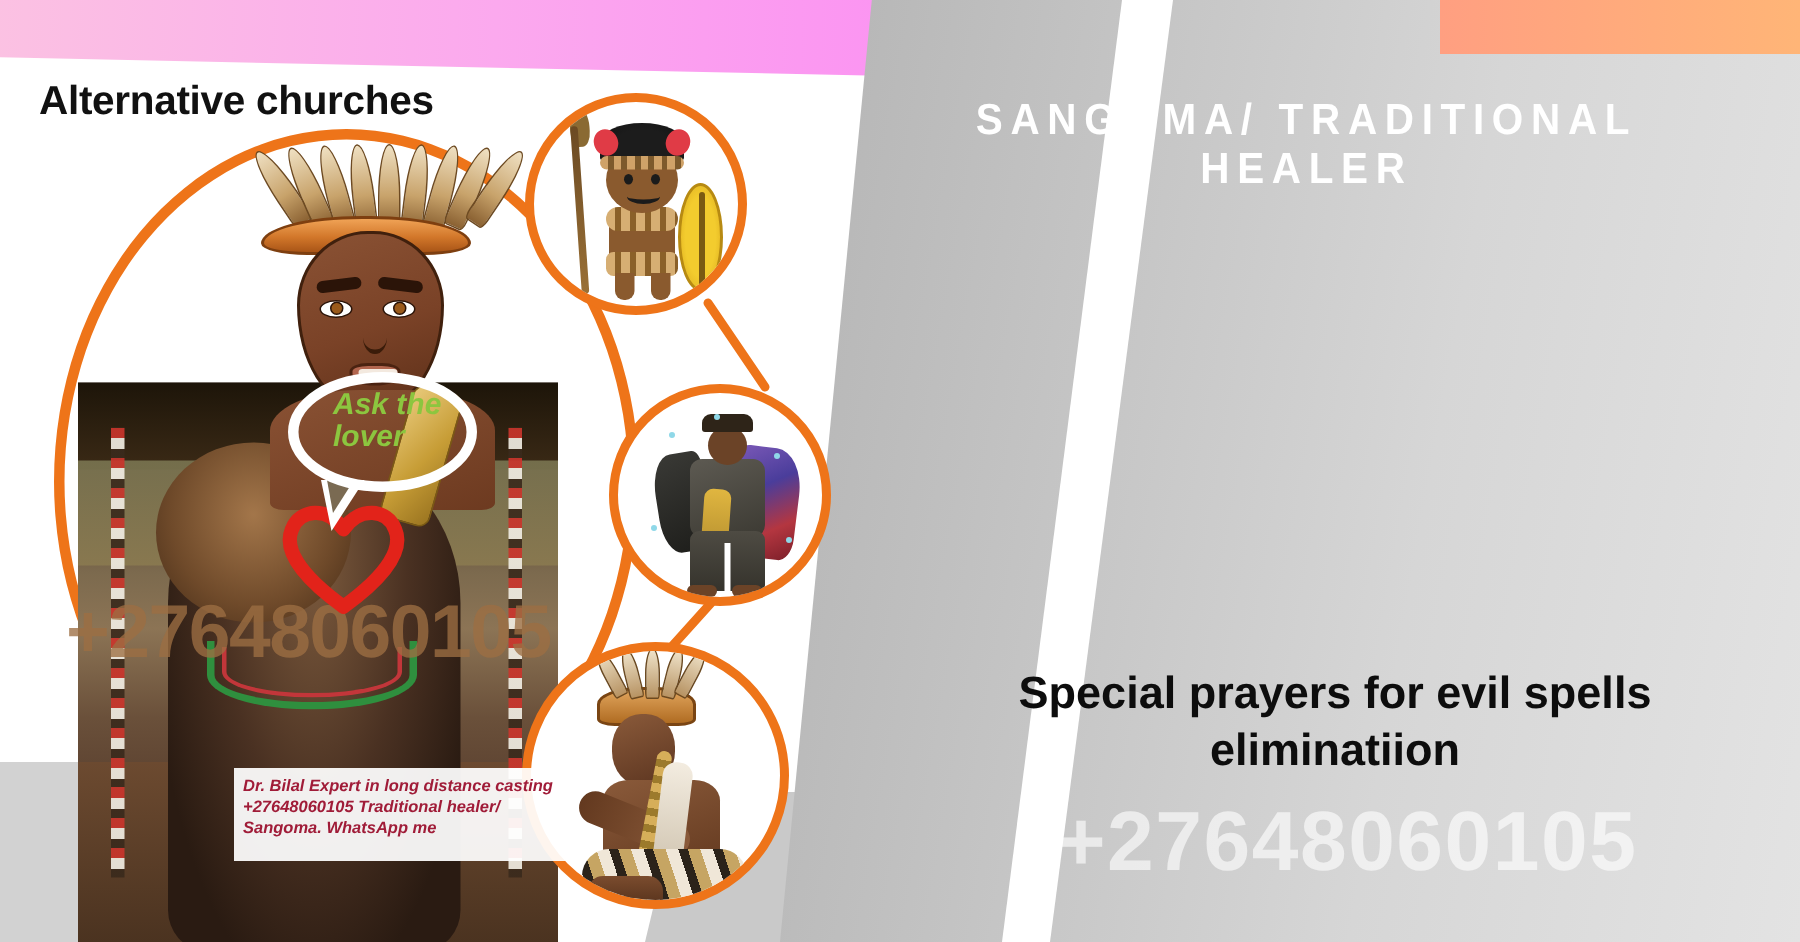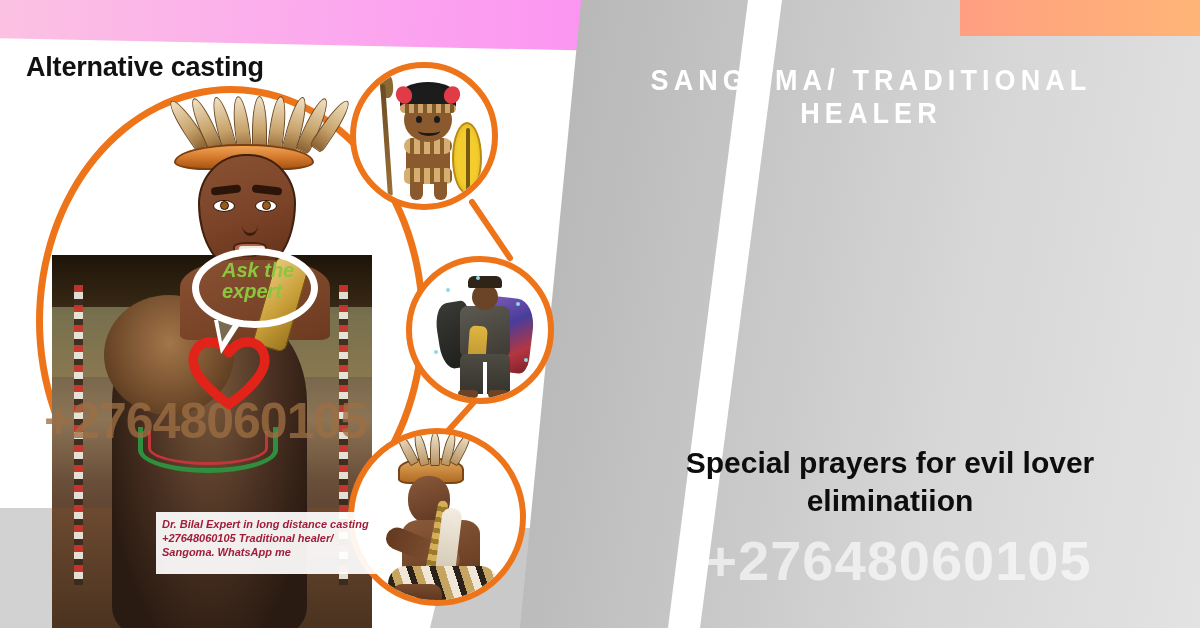--- a/index.html
+++ b/index.html
@@ -262,21 +262,21 @@
 
 <div class="canvas">
 
   <div class="band-pink"></div>
   <div class="gray-panel"></div>
   <div class="band-orange"></div>
   <div class="white-wedge"></div>
   <div class="gray-foot-left"></div>
   <div class="gray-foot-mid"></div>
 
-  <div class="headline-alt">Alternative casting</div>
+  <div class="headline-alt">Alternative churches</div>
 
   <div class="hero-ellipse"></div>
 
   <div class="hero-figure">
     <div class="hero-crown">
       <div class="feather" style="left:2px; transform:rotate(-34deg);"></div>
       <div class="feather" style="left:20px; transform:rotate(-24deg);"></div>
       <div class="feather" style="left:38px; transform:rotate(-15deg);"></div>
       <div class="feather" style="left:56px; transform:rotate(-7deg);"></div>
       <div class="feather" style="left:74px; transform:rotate(0deg);"></div>
@@ -315,21 +315,21 @@
   <div class="heart">
     <svg viewBox="0 0 100 90" xmlns="http://www.w3.org/2000/svg">
       <path d="M50 84 C 14 58, 4 38, 10 24 C 16 8, 38 6, 50 24 C 62 6, 84 8, 90 24 C 96 38, 86 58, 50 84 Z" fill="none" stroke="#e2231a" stroke-width="11" stroke-linejoin="round"></path>
     </svg>
   </div>
 
   <div class="bubble">
     <div class="tail"></div>
     <div class="tail-in"></div>
     <div class="ell"></div>
-    <div class="txt">Ask the expert</div>
+    <div class="txt">Ask the lover</div>
   </div>
 
   <div class="watermark-photo">+27648060105</div>
 
   <div class="caption">Dr. Bilal Expert in long distance casting +27648060105 Traditional healer/ Sangoma. WhatsApp me</div>
 
   <svg class="connector conn-a" viewBox="0 0 46 64">
     <path d="M4 4 L42 60" stroke="#ee7419" stroke-width="6" fill="none" stroke-linecap="round"></path>
   </svg>
   <svg class="connector conn-b" viewBox="0 0 46 48">
@@ -382,16 +382,16 @@
     <div class="h3-head"></div>
     <div class="h3-torso"></div>
     <div class="h3-arm"></div>
     <div class="h3-rope"></div>
     <div class="h3-wrap"></div>
     <div class="h3-skirt"></div>
     <div class="h3-leg"></div>
   </div>
 
   <div class="r-eyebrow">SANGOMA/ TRADITIONAL HEALER</div>
-  <div class="r-black">Special prayers for  evil lover eliminatiion</div>
+  <div class="r-black">Special prayers for  evil spells eliminatiion</div>
   <div class="r-phone">+27648060105</div>
 
 </div>
 
 </body></html>

